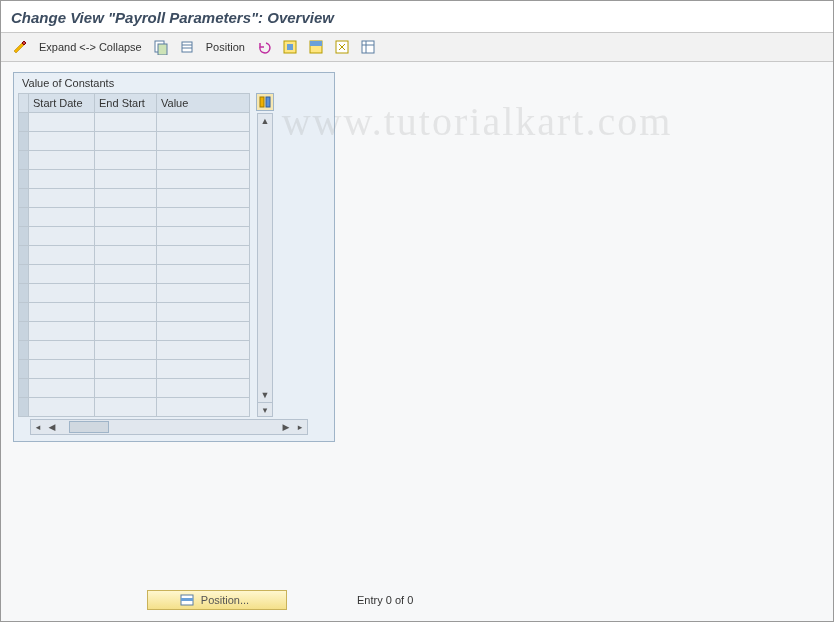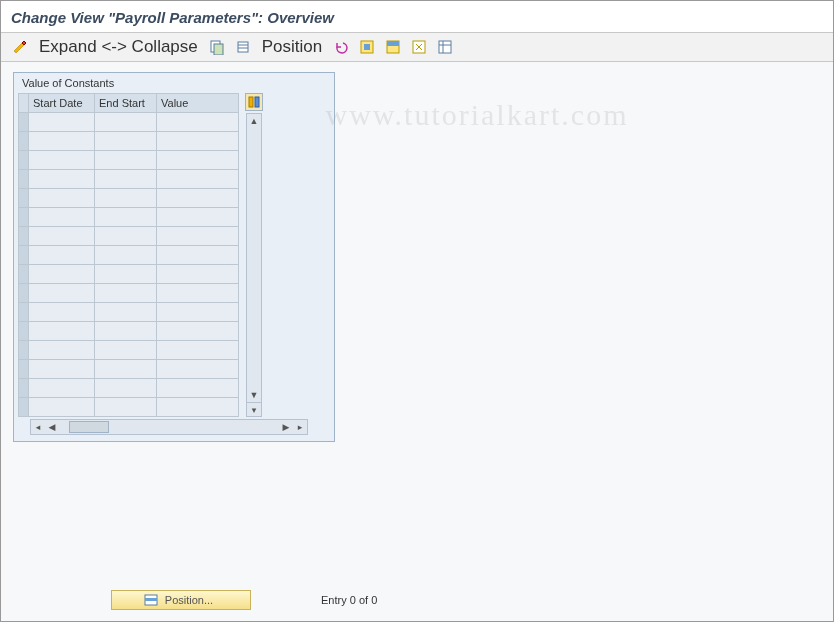--- a/index.html
+++ b/index.html
@@ -34,21 +34,21 @@
     display: inline-flex;
     align-items: center;
     justify-content: center;
     height: 20px;
     min-width: 20px;
     padding: 0 2px;
     cursor: pointer;
     border: 1px solid transparent;
   }
   .tb-text {
-    font-size: 17px;
+    font-size: 11px;
     color: #333;
     padding: 0 4px;
     cursor: pointer;
   }
   svg { display: block; }
 
   .content {
     padding: 10px 12px;
     background: #f7f8f9;
     height: calc(622px - 32px - 30px);
@@ -104,21 +104,21 @@
   }
   .table th { background: #d6e0ea; color: #333; }
   .table td.rowsel {
     width: 10px;
     padding: 0;
     background: #c8d4df;
   }
   .table td.cell { background: #e7edf3; }
   .col-start { width: 66px; }
   .col-end   { width: 62px; }
-  .col-val   { width: 82px; }
+  .col-val   { width: 93px; }
 
   .vtools {
     display: flex;
     flex-direction: column;
     align-items: center;
     width: 22px;
     margin-left: 4px;
   }
   .cfg-btn {
     width: 18px; height: 18px;
@@ -177,35 +177,36 @@
     display: flex;
     align-items: center;
     gap: 6px;
     background: linear-gradient(#fff7cf, #f4e08a);
     border: 1px solid #c9b25a;
     padding: 2px 10px 2px 4px;
     cursor: pointer;
     min-width: 140px;
     justify-content: center;
     color: #555;
+    margin-left: 36px;
   }
   .pos-btn .icon {
     width: 16px; height: 14px;
     display: flex; align-items: center; justify-content: center;
   }
   .entry-text { color: #333; }
 
   
   .watermark {
     position: absolute;
     top: 36px;
     left: 160px;
     right: 40px;
     text-align: center;
-    font-size: 30px;
+    font-size: 40px;
     font-family: Georgia, serif;
     color: rgba(140,140,140,0.18);
     pointer-events: none;
     letter-spacing: 2px;
     white-space: nowrap;
   }
 </style>
 </head>
 <body>
 

